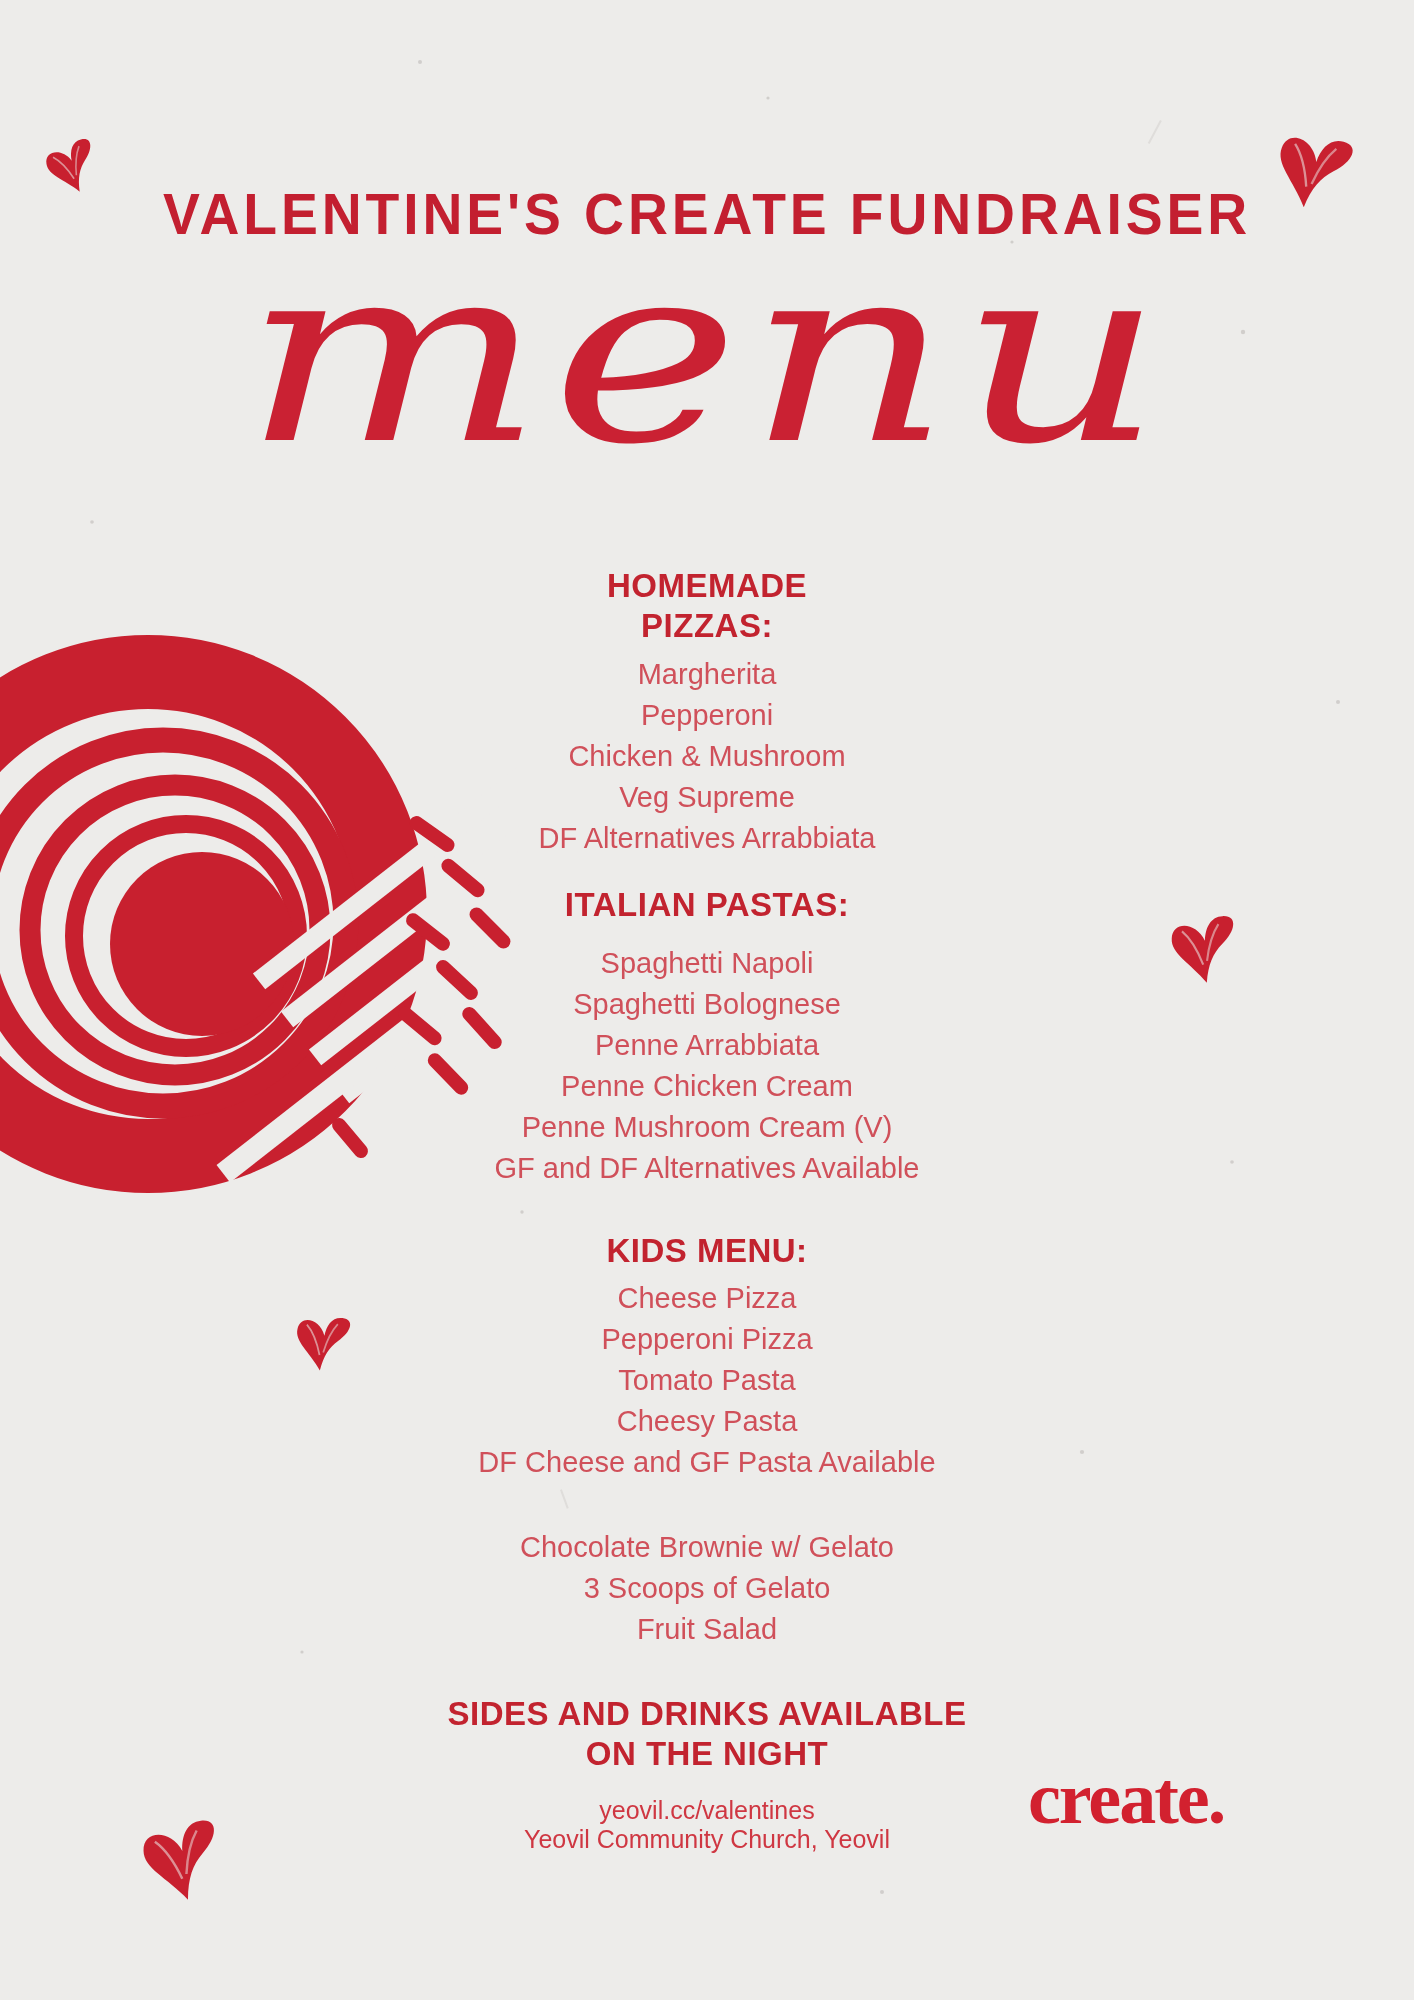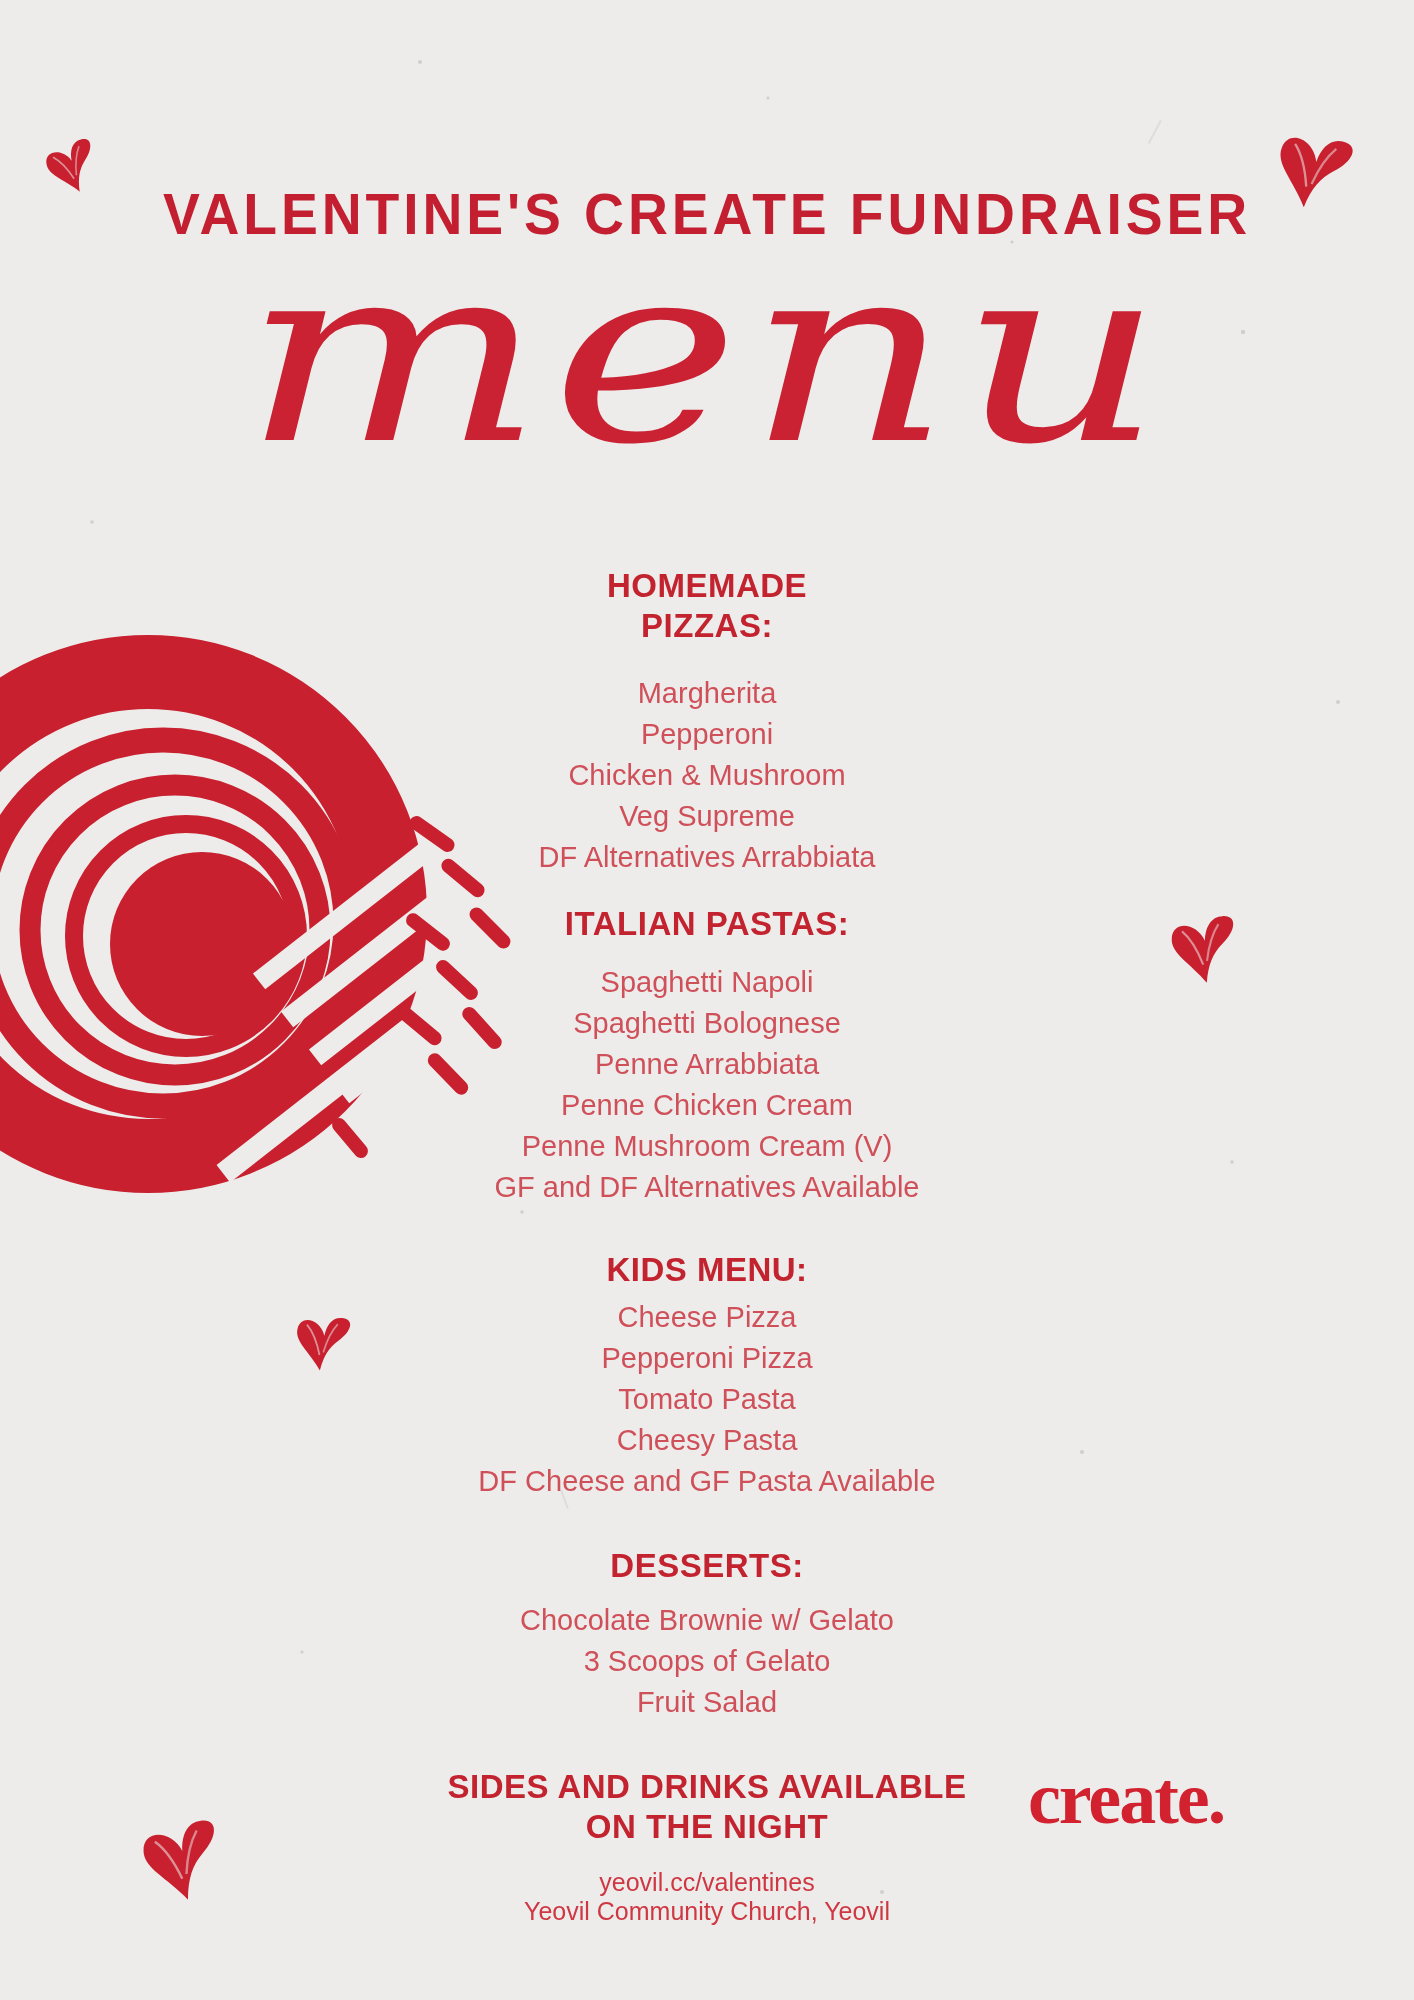--- a/index.html
+++ b/index.html
@@ -28,21 +28,21 @@
     text-align:center;
   }
   .sec-heading{
     margin:0;font-size:33px;font-weight:700;line-height:1.2;
     letter-spacing:.5px;color:#c2232f;white-space:pre-line;
   }
   .sec-items{
     list-style:none;margin:0;padding:0;
     font-size:29px;line-height:41px;color:#d0505a;
   }
-  .sec-pizzas{margin-top:8px}   .sec-pizzas .sec-items{margin-top:28px}
+  .sec-pizzas{margin-top:8px}   .sec-pizzas .sec-items{margin-top:9px}
   .sec-pastas{margin-top:26px}  .sec-pastas .sec-items{margin-top:18px}
   .sec-kids{margin-top:42px}    .sec-kids .sec-items{margin-top:8px}
   .sec-desserts{margin-top:44px}.sec-desserts .sec-items{margin-top:14px}
   .notice{
     margin:44px 0 0 0;font-size:33px;font-weight:700;line-height:1.2;
     letter-spacing:.5px;color:#c2232f;white-space:pre-line;
   }
   .footer-url{margin-top:22px;font-size:25px;color:#cf3742;}
   .footer-venue{margin-top:0;font-size:25px;color:#cf3742;}
   
@@ -175,21 +175,20 @@
       <ul class="sec-items">
           <li class="menu-item">Cheese Pizza</li>
           <li class="menu-item">Pepperoni Pizza</li>
           <li class="menu-item">Tomato Pasta</li>
           <li class="menu-item">Cheesy Pasta</li>
           <li class="menu-item">DF Cheese and GF Pasta Available</li>
         </ul>
     </section>
 
     <section class="menu-section sec-desserts">
-      <h2 class="sec-heading">DESSERTS:</h2>
       <ul class="sec-items">
           <li class="menu-item">Chocolate Brownie w/ Gelato</li>
           <li class="menu-item">3 Scoops of Gelato</li>
           <li class="menu-item">Fruit Salad</li>
         </ul>
     </section>
   <div class="notice">SIDES AND DRINKS AVAILABLE
 ON THE NIGHT</div>
     <div class="footer-url">yeovil.cc/valentines</div>
     <div class="footer-venue">Yeovil Community Church, Yeovil</div>

